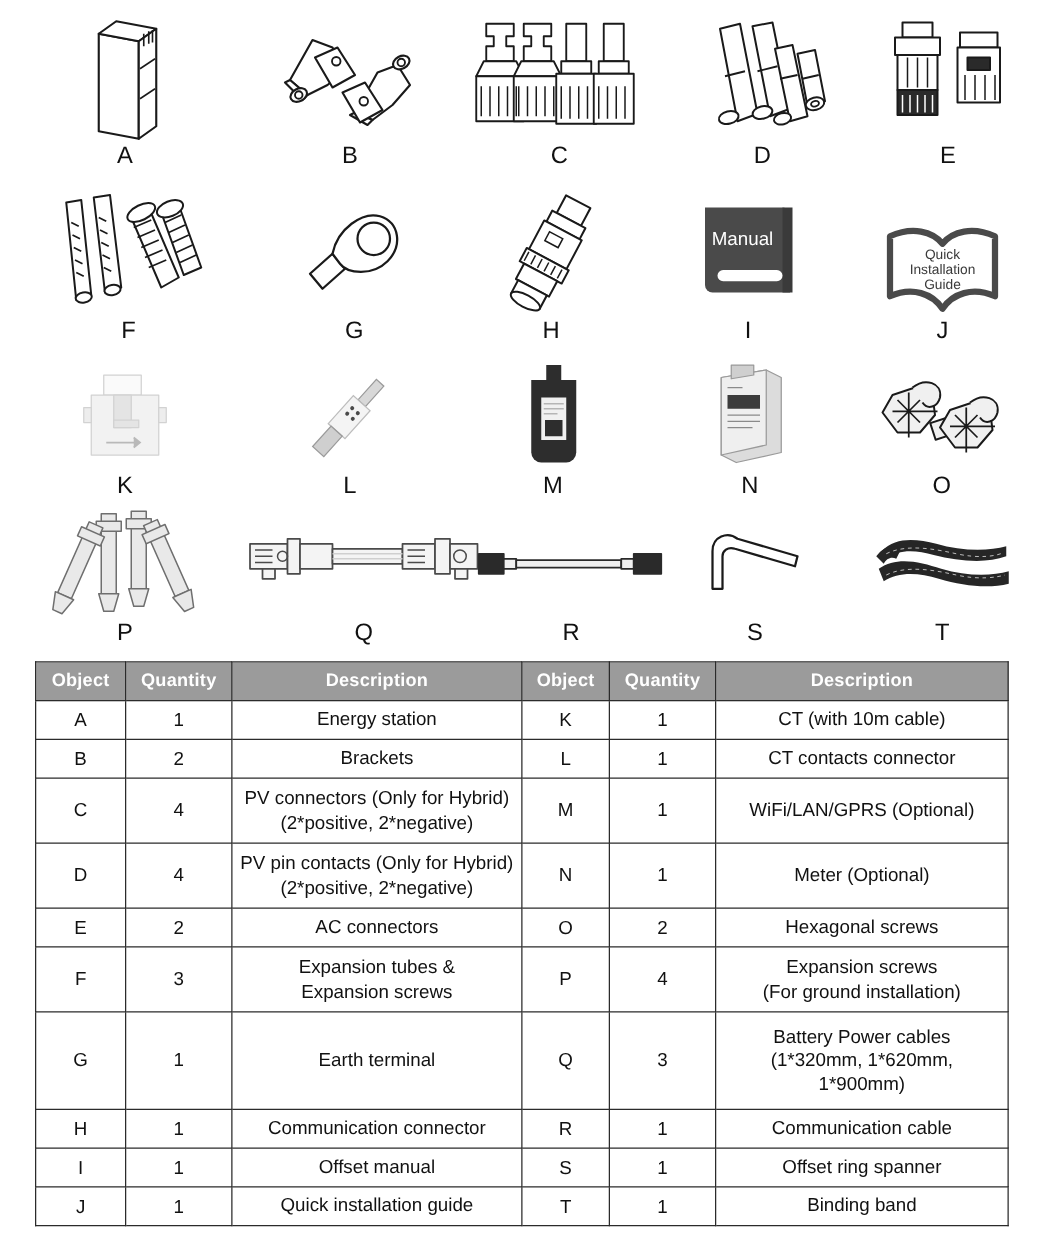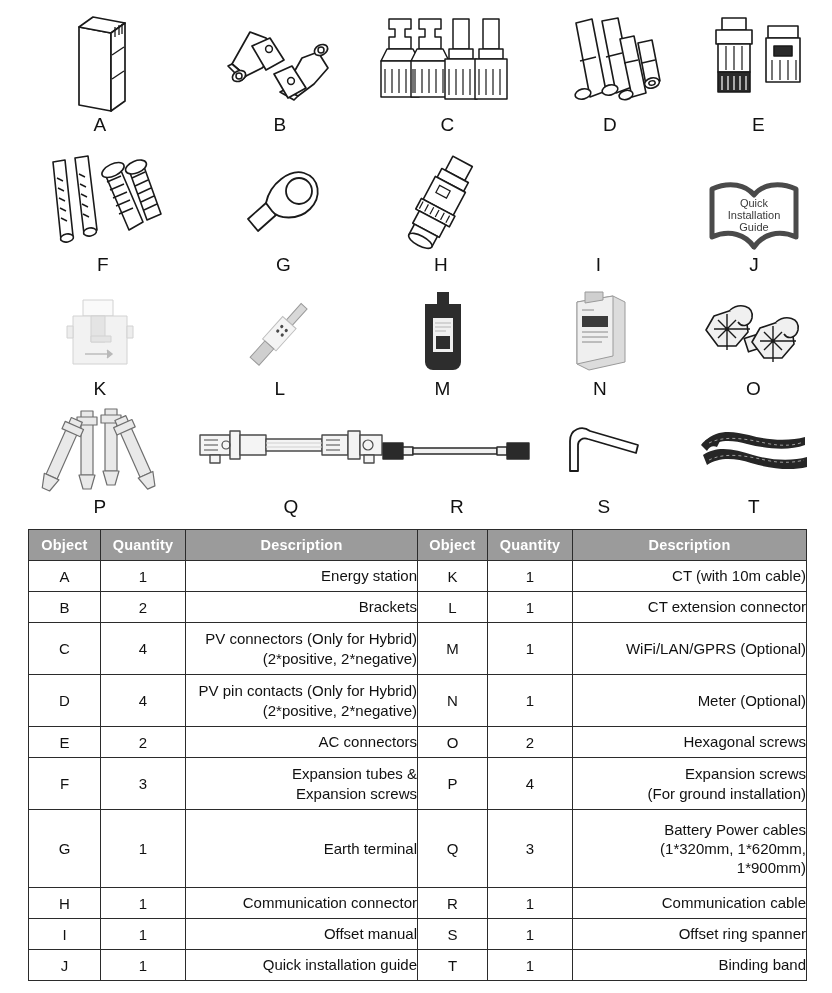--- a/index.html
+++ b/index.html
@@ -62,21 +62,21 @@
     text-align: center;
     letter-spacing: .2px;
   }
   table.bom td {
     font-size: 15px;
     color: #111;
     background: #fff;
     height: 31px;
   }
   td.obj, td.qty { text-align: center; }
-  td.desc { text-align: right; padding: 3px 9px; line-height: 1.28; }
+  td.desc { text-align: center; padding: 3px 9px; line-height: 1.28; }
   .two-line { display: block; }
 
   
   col.c-obj  { width: 72px; }
   col.c-qty  { width: 85px; }
   col.c-desc { width: 232px; }
   col.c-obj2 { width: 70px; }
   col.c-qty2 { width: 85px; }
   col.c-desc2{ width: 234px; }
 </style>
@@ -260,20 +260,28 @@
                 <path d="M27 58 v8 M33 58 v8 M39 58 v8 M45 58 v8 M51 58 v8 M57 58 v8"></path>
                 <rect x="34" y="36" width="12" height="8"></rect>
               </g>
             </g>
           </svg>
         </div>
         <div class="cap">H</div>
       </div>
 
       <div class="illus-cell" style="width:155px; height:134px;">
+        <div class="art" style="height:106px;">
+          <svg width="94" height="84" viewBox="0 0 94 84">
+            <path d="M12 6 h62 a6 6 0 0 1 6 6 v62 h-62 a6 6 0 0 1 -6 -6 z" fill="#4a4a4a"></path>
+            <path d="M74 6 h8 v68 h-8 z" fill="#3a3a3a"></path>
+            <rect x="22" y="56" width="52" height="9" rx="4.5" fill="#fff"></rect>
+            <text x="42" y="36" font-family="'Liberation Sans',sans-serif" font-size="15" fill="#ffffff" text-anchor="middle">Manual</text>
+          </svg>
+        </div>
         <div class="cap">I</div>
       </div>
 
       <div class="illus-cell" style="width:156px; height:134px;">
         <div class="art" style="height:106px;align-items:flex-end;">
           <svg width="100" height="76" viewBox="0 0 100 76">
             <path d="M8 10 C26 2 42 6 50 16 C58 6 74 2 92 10 L92 58 C74 50 58 56 50 68 C42 56 26 50 8 58 Z" fill="#ffffff" stroke="#4a4a4a" stroke-width="5" stroke-linejoin="round"></path>
             <text x="50" y="28" font-family="'Liberation Sans',sans-serif" font-size="11" fill="#3a3a3a" text-anchor="middle">Quick</text>
             <text x="50" y="40" font-family="'Liberation Sans',sans-serif" font-size="11" fill="#3a3a3a" text-anchor="middle">Installation</text>
             <text x="50" y="52" font-family="'Liberation Sans',sans-serif" font-size="11" fill="#3a3a3a" text-anchor="middle">Guide</text>
@@ -514,21 +522,21 @@
 
         <tr>
           <td class="obj">B</td>
           <td class="qty">2</td>
           <td class="desc">
             <span class="two-line">Brackets</span>
           </td>
           <td class="obj">L</td>
           <td class="qty">1</td>
           <td class="desc">
-            <span class="two-line">CT extension connector</span>
+            <span class="two-line">CT contacts connector</span>
           </td>
         </tr>
 
         <tr style="height:52px">
           <td class="obj">C</td>
           <td class="qty">4</td>
           <td class="desc">
             <span class="two-line">PV connectors (Only for Hybrid)</span>
             <span class="two-line">(2*positive, 2*negative)</span>
           </td>

